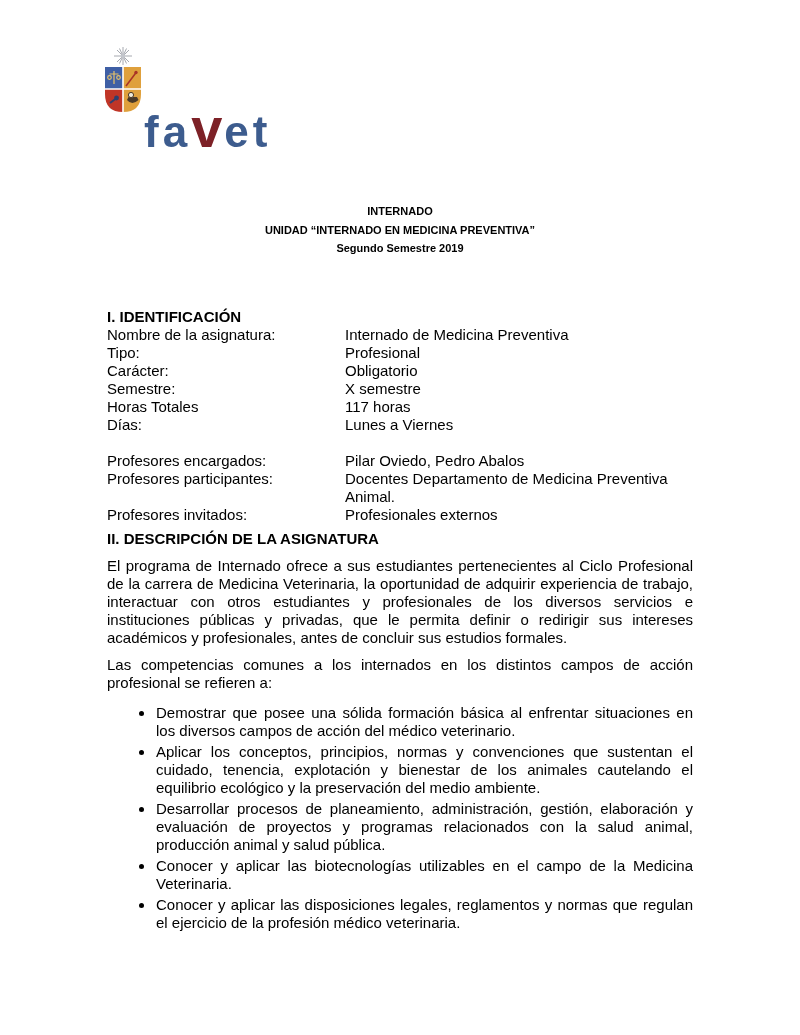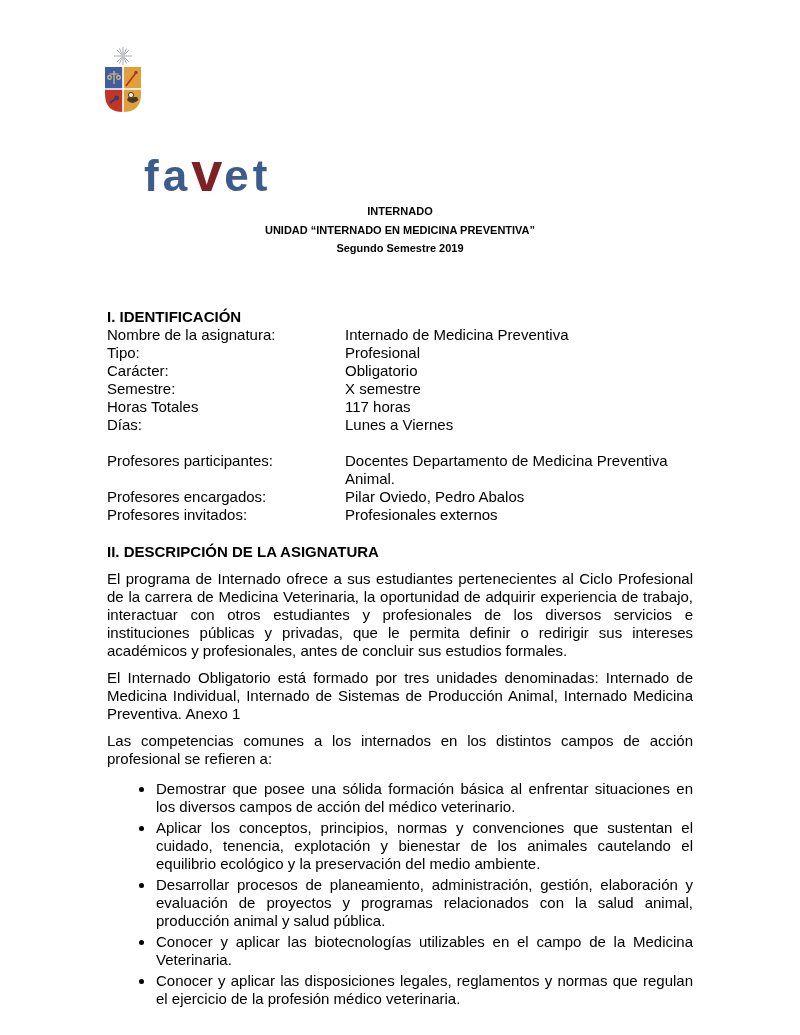--- a/index.html
+++ b/index.html
@@ -13,21 +13,21 @@
     color: #000000;
     overflow: hidden;
   }
 
   
   .logo-block { position: absolute; left: 104px; top: 46px; }
   .crest { position: absolute; left: 0; top: 0; }
   .wordmark {
     position: absolute; left: 40px; top: 58px;
     font-weight: bold; font-size: 44px; line-height: 48px;
-    letter-spacing: 4px; color: #3d5c8e; white-space: nowrap; margin-top: 44px;
+    letter-spacing: 4px; color: #3d5c8e; white-space: nowrap;
   }
   .wordmark .vmark {
     color: #7d2127; font-size: 56px; letter-spacing: 2px;
   }
   .school-lines {
     position: absolute; left: 107px; top: 114px;
     font-weight: bold; font-size: 12px; line-height: 14.5px;
     white-space: nowrap;
   }
 
@@ -37,21 +37,21 @@
     text-align: center; font-weight: bold;
     font-size: 11px; line-height: 18.5px;
   }
 
   
   .content {
     position: absolute; left: 107px; top: 308px; width: 586px;
     font-size: 15px; line-height: 18px;
   }
   .section-heading { font-weight: bold; }
-  .section-heading.second { margin-top: 19px; margin-bottom: 9px; }
+  .section-heading.second { margin-top: 6px; margin-bottom: 9px; }
 
   .kv-row { display: flex; }
   .kv-row .kv-label { width: 238px; flex-shrink: 0; }
   .kv-row .kv-value { flex: 1; }
   .kv-gap { height: 18px; }
 
   .para { text-align: justify; margin: 0 0 9px 0; }
 
   ul.bullets { margin: 12px 0 0 0; padding-left: 48px; }
   ul.bullets li { text-align: justify; margin-bottom: 3px; padding-left: 1px; }
@@ -140,36 +140,35 @@
       <span class="kv-value">117 horas</span>
     </div>
     <div class="kv-row">
       <span class="kv-label">Días:</span>
       <span class="kv-value">Lunes a Viernes</span>
     </div>
 
     <div class="kv-gap"></div>
 
     <div class="kv-row">
+      <span class="kv-label">Profesores encargados:</span>
+      <span class="kv-value">Pilar Oviedo, Pedro Abalos</span>
+    </div>
+    <div class="kv-row">
       <span class="kv-label">Profesores participantes:</span>
       <span class="kv-value">Docentes Departamento de Medicina Preventiva Animal.</span>
-    </div>
-    <div class="kv-row">
-      <span class="kv-label">Profesores encargados:</span>
-      <span class="kv-value">Pilar Oviedo, Pedro Abalos</span>
     </div>
     <div class="kv-row">
       <span class="kv-label">Profesores invitados:</span>
       <span class="kv-value">Profesionales externos</span>
     </div>
 
     <div class="section-heading second">II. DESCRIPCIÓN DE LA ASIGNATURA</div>
 
     <p class="para">El programa de Internado ofrece a sus estudiantes pertenecientes al Ciclo Profesional de la carrera de Medicina Veterinaria, la oportunidad de adquirir experiencia de trabajo, interactuar con otros estudiantes y profesionales de los diversos servicios e instituciones públicas y privadas, que le permita definir o redirigir sus intereses académicos y profesionales, antes de concluir sus estudios formales.</p>
-    <p class="para">El Internado Obligatorio está formado por tres unidades denominadas: Internado de Medicina Individual, Internado de Sistemas de Producción Animal, Internado Medicina Preventiva. Anexo 1</p>
     <p class="para">Las competencias comunes a los internados en los distintos campos de acción profesional se refieren a:</p>
 
     <ul class="bullets">
       <li>Demostrar que posee una sólida formación básica al enfrentar situaciones en los diversos campos de acción del médico veterinario.</li>
       <li>Aplicar los conceptos, principios, normas y convenciones que sustentan el cuidado, tenencia, explotación y bienestar de los animales cautelando el equilibrio ecológico y la preservación del medio ambiente.</li>
       <li>Desarrollar procesos de planeamiento, administración, gestión, elaboración y evaluación de proyectos y programas relacionados con la salud animal, producción animal y salud pública.</li>
       <li>Conocer y aplicar las biotecnologías utilizables en el campo de la Medicina Veterinaria.</li>
       <li>Conocer y aplicar las disposiciones legales, reglamentos y normas que regulan el ejercicio de la profesión médico veterinaria.</li>
     </ul>
 

